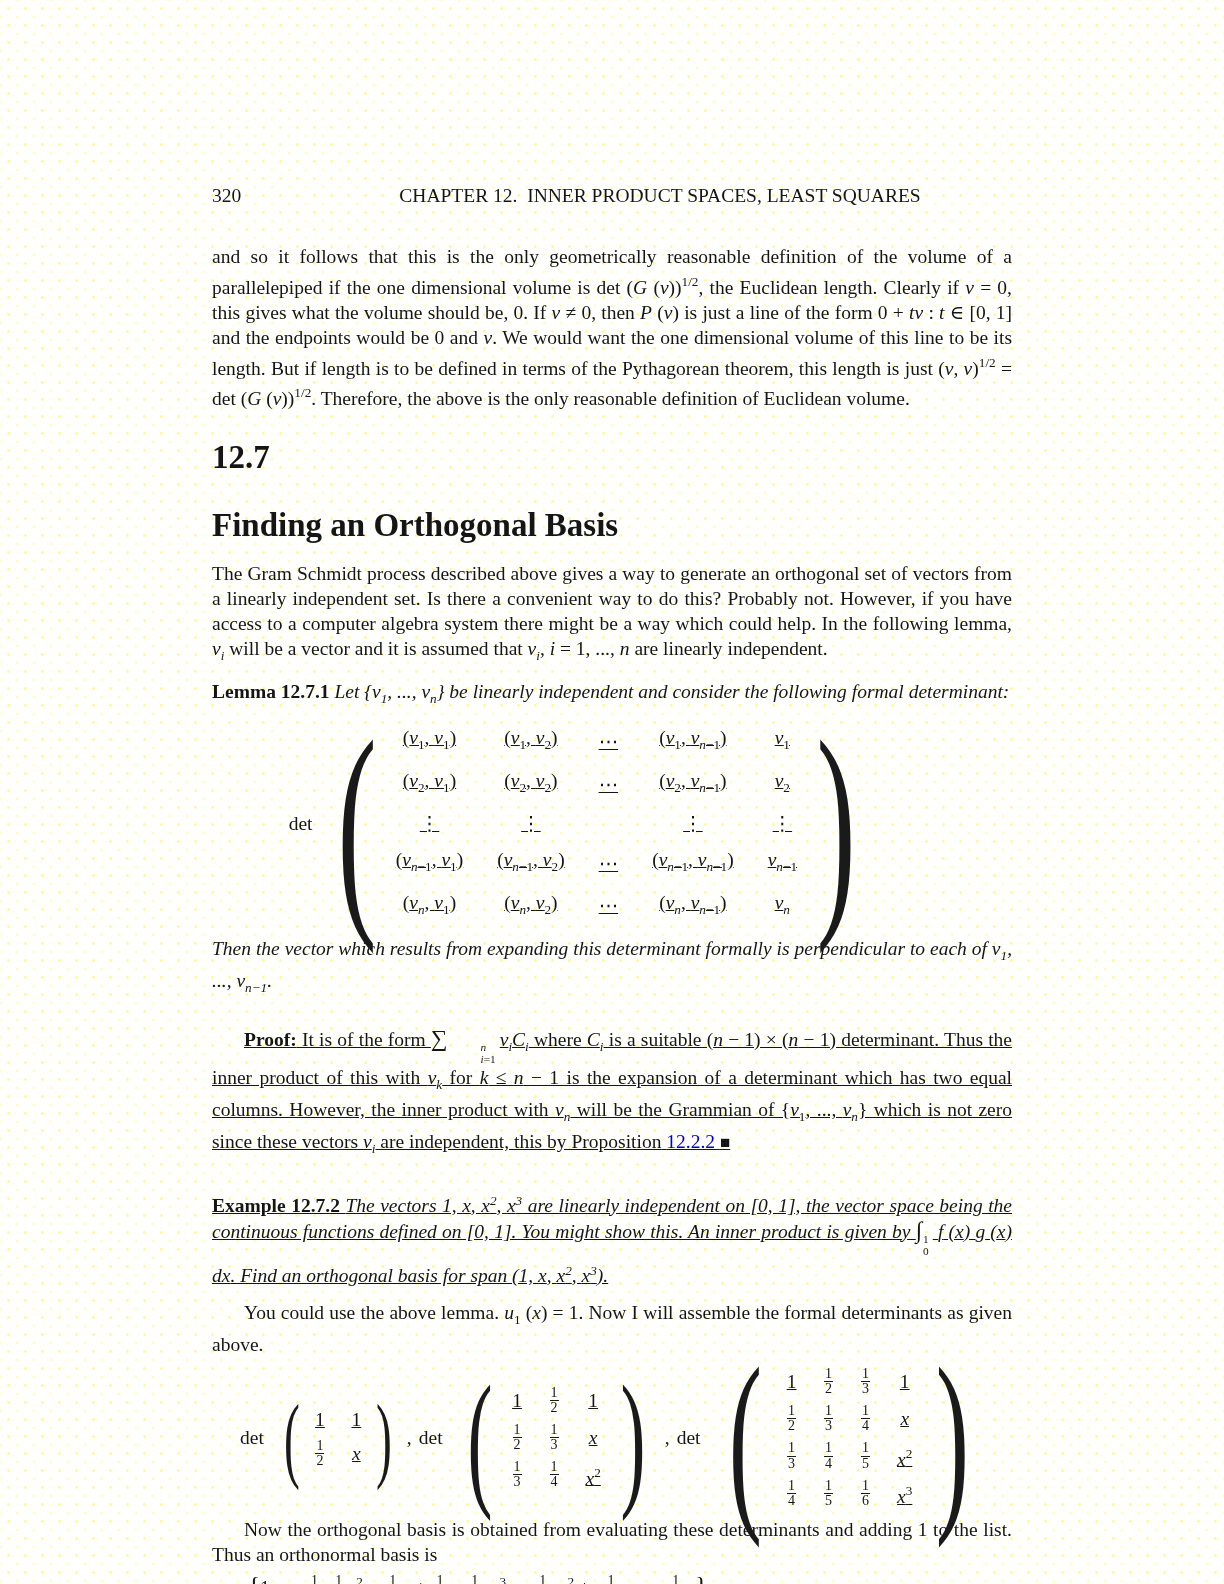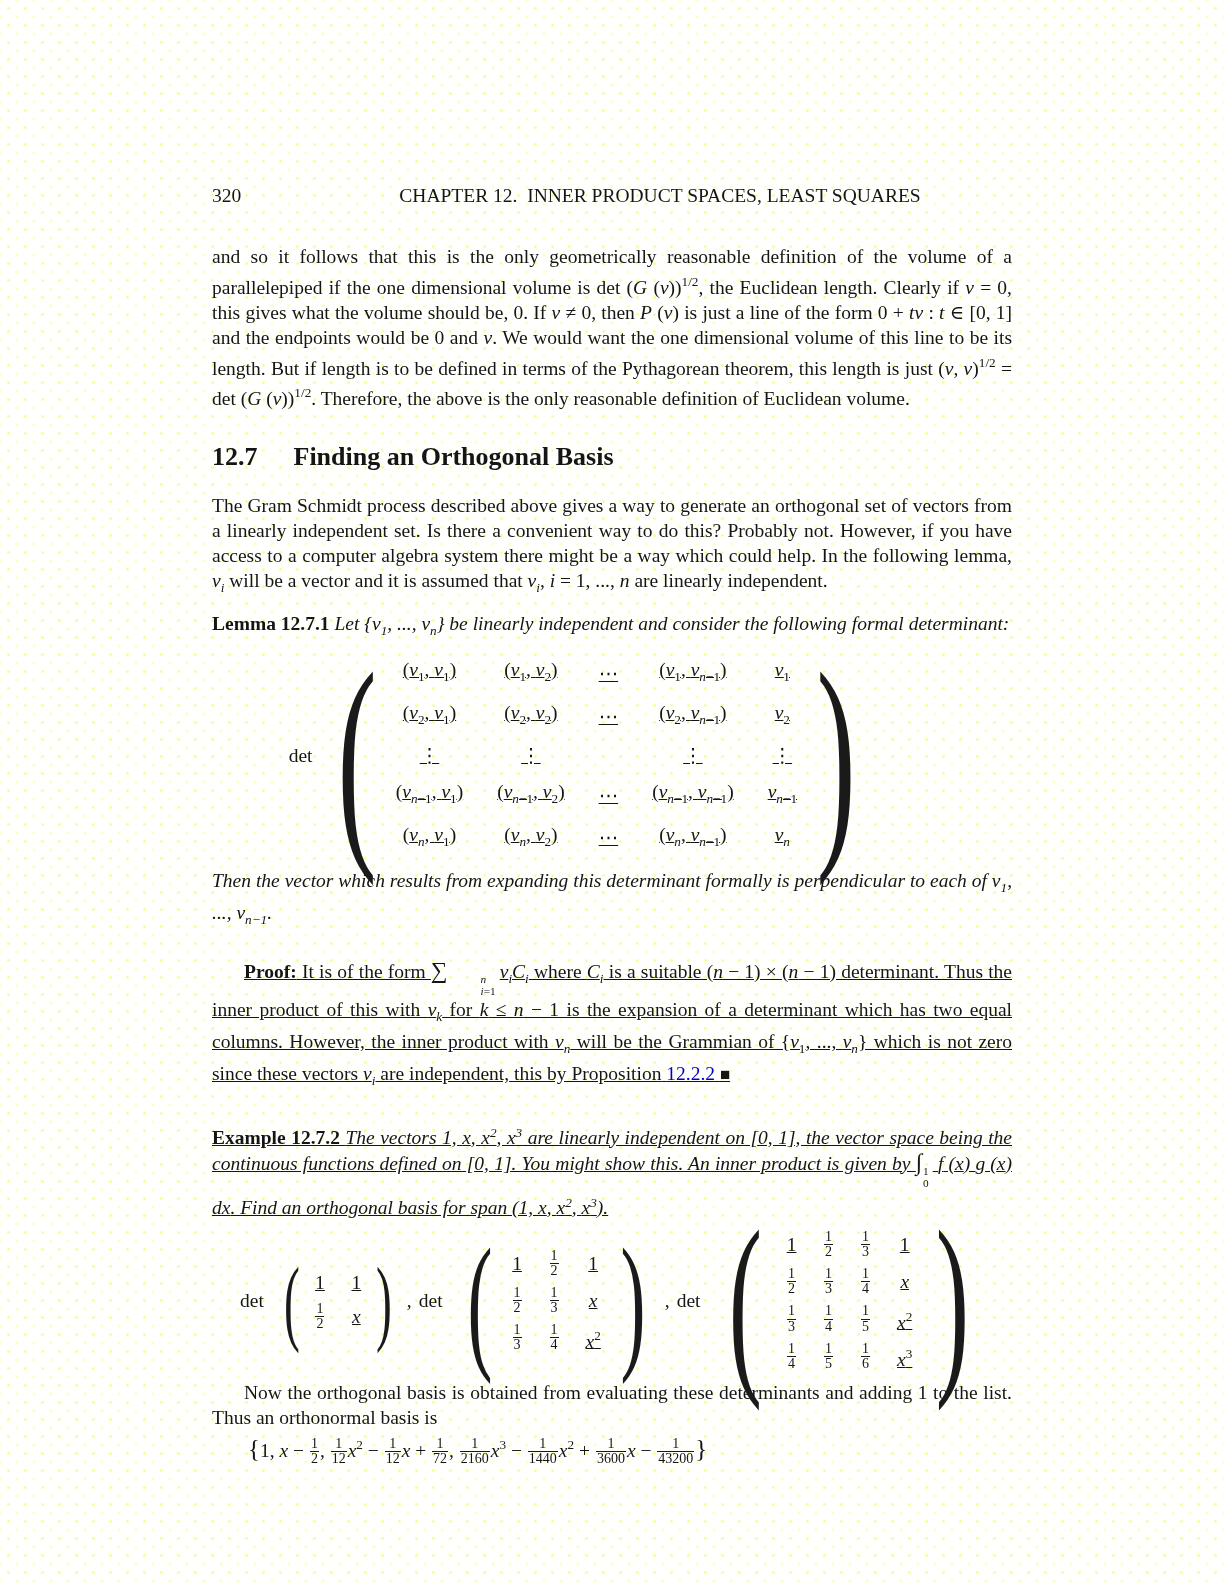--- a/index.html
+++ b/index.html
@@ -16,21 +16,21 @@
     overflow:hidden;
   }
   .page{box-sizing:border-box;width:1224px;height:1584px;padding:185px 212px 0 212px;position:relative;}
   .hdr{position:relative;height:26px;font-size:19.5px;margin-bottom:33px;}
   .hdr .num{position:absolute;left:0;top:0;}
   .hdr .chap{position:absolute;left:56%;transform:translateX(-50%);white-space:pre;}
   p{font-size:19.5px;line-height:25px;text-align:justify;margin:0;}
   .indent{text-indent:32px;}
   sub,sup{font-size:0.68em;}
   i sub, i sup{font-style:italic;}
-  h2{display:flex;gap:36px;font-size:26px;line-height:32px;margin:30px 0 20px 0;font-weight:bold;} .mt26{margin-top:26px;text-decoration:underline;} .mt24{margin-top:12px;}
+  h2{display:flex;gap:36px;font-size:33px;line-height:32px;margin:30px 0 20px 0;font-weight:bold;flex-direction:column;} .mt26{margin-top:26px;text-decoration:underline;} .mt24{margin-top:12px;}
   .lemma-stmt,.ex-stmt,.concl{font-style:italic;}
   .disp{display:flex;align-items:center;justify-content:center;margin:14px 60px 14px 0;}
   .detword{font-size:19.5px;margin-right:5px;}
   .matrix{display:grid;column-gap:34px;row-gap:11px;justify-items:center;align-items:center;font-size:19.5px;line-height:25px;text-decoration:underline;}
   .matrix.small{column-gap:26px;row-gap:7px;}
   .paren{display:inline-block;transform:scaleX(.5);line-height:0;font-weight:400;color:#1a1a1a;}
   .p5{font-size:235px;} .p4{font-size:200px;} .p3{font-size:150px;} .p2{font-size:95px;}
   .fr{display:inline-flex;flex-direction:column;align-items:center;font-size:14px;line-height:14.5px;vertical-align:middle;margin:0 1px;}
   .fr .de{border-top:1.3px solid #1a1a1a;padding:0 1px;}
   .bigop{font-size:1.2em;}
@@ -112,20 +112,21 @@
   </p>
 
   <p class="mt26">
     <b>Example 12.7.2</b>
     <span class="ex-stmt">The vectors 1, <i>x</i>, <i>x</i><sup>2</sup>, <i>x</i><sup>3</sup> are linearly independent on [0, 1], the vector space being the continuous functions defined on [0, 1].  You might show this.  An inner product is given by <span class="bigop">∫</span><span class="lim">
           <span>1</span>
           <span>0</span>
         </span> <i>f</i> (<i>x</i>) <i>g</i> (<i>x</i>) <i>dx</i>. Find an orthogonal basis for span (1, <i>x</i>, <i>x</i><sup>2</sup>, <i>x</i><sup>3</sup>).</span>
   </p>
 
+  <p class="indent mt24">You could use the above lemma.  <i>u</i><sub>1</sub> (<i>x</i>) = 1. Now I will assemble the formal determinants as given above.</p>
 
   <div class="dets">
     <span class="detword">det</span>
     <span class="paren p2">(</span>
     <span class="matrix small" style="grid-template-columns: repeat(2, max-content);">
         <span class="cell">1</span>
         <span class="cell">1</span>
         <span class="cell"><span class="fr">
             <span class="nu">1</span>
             <span class="de">2</span>

